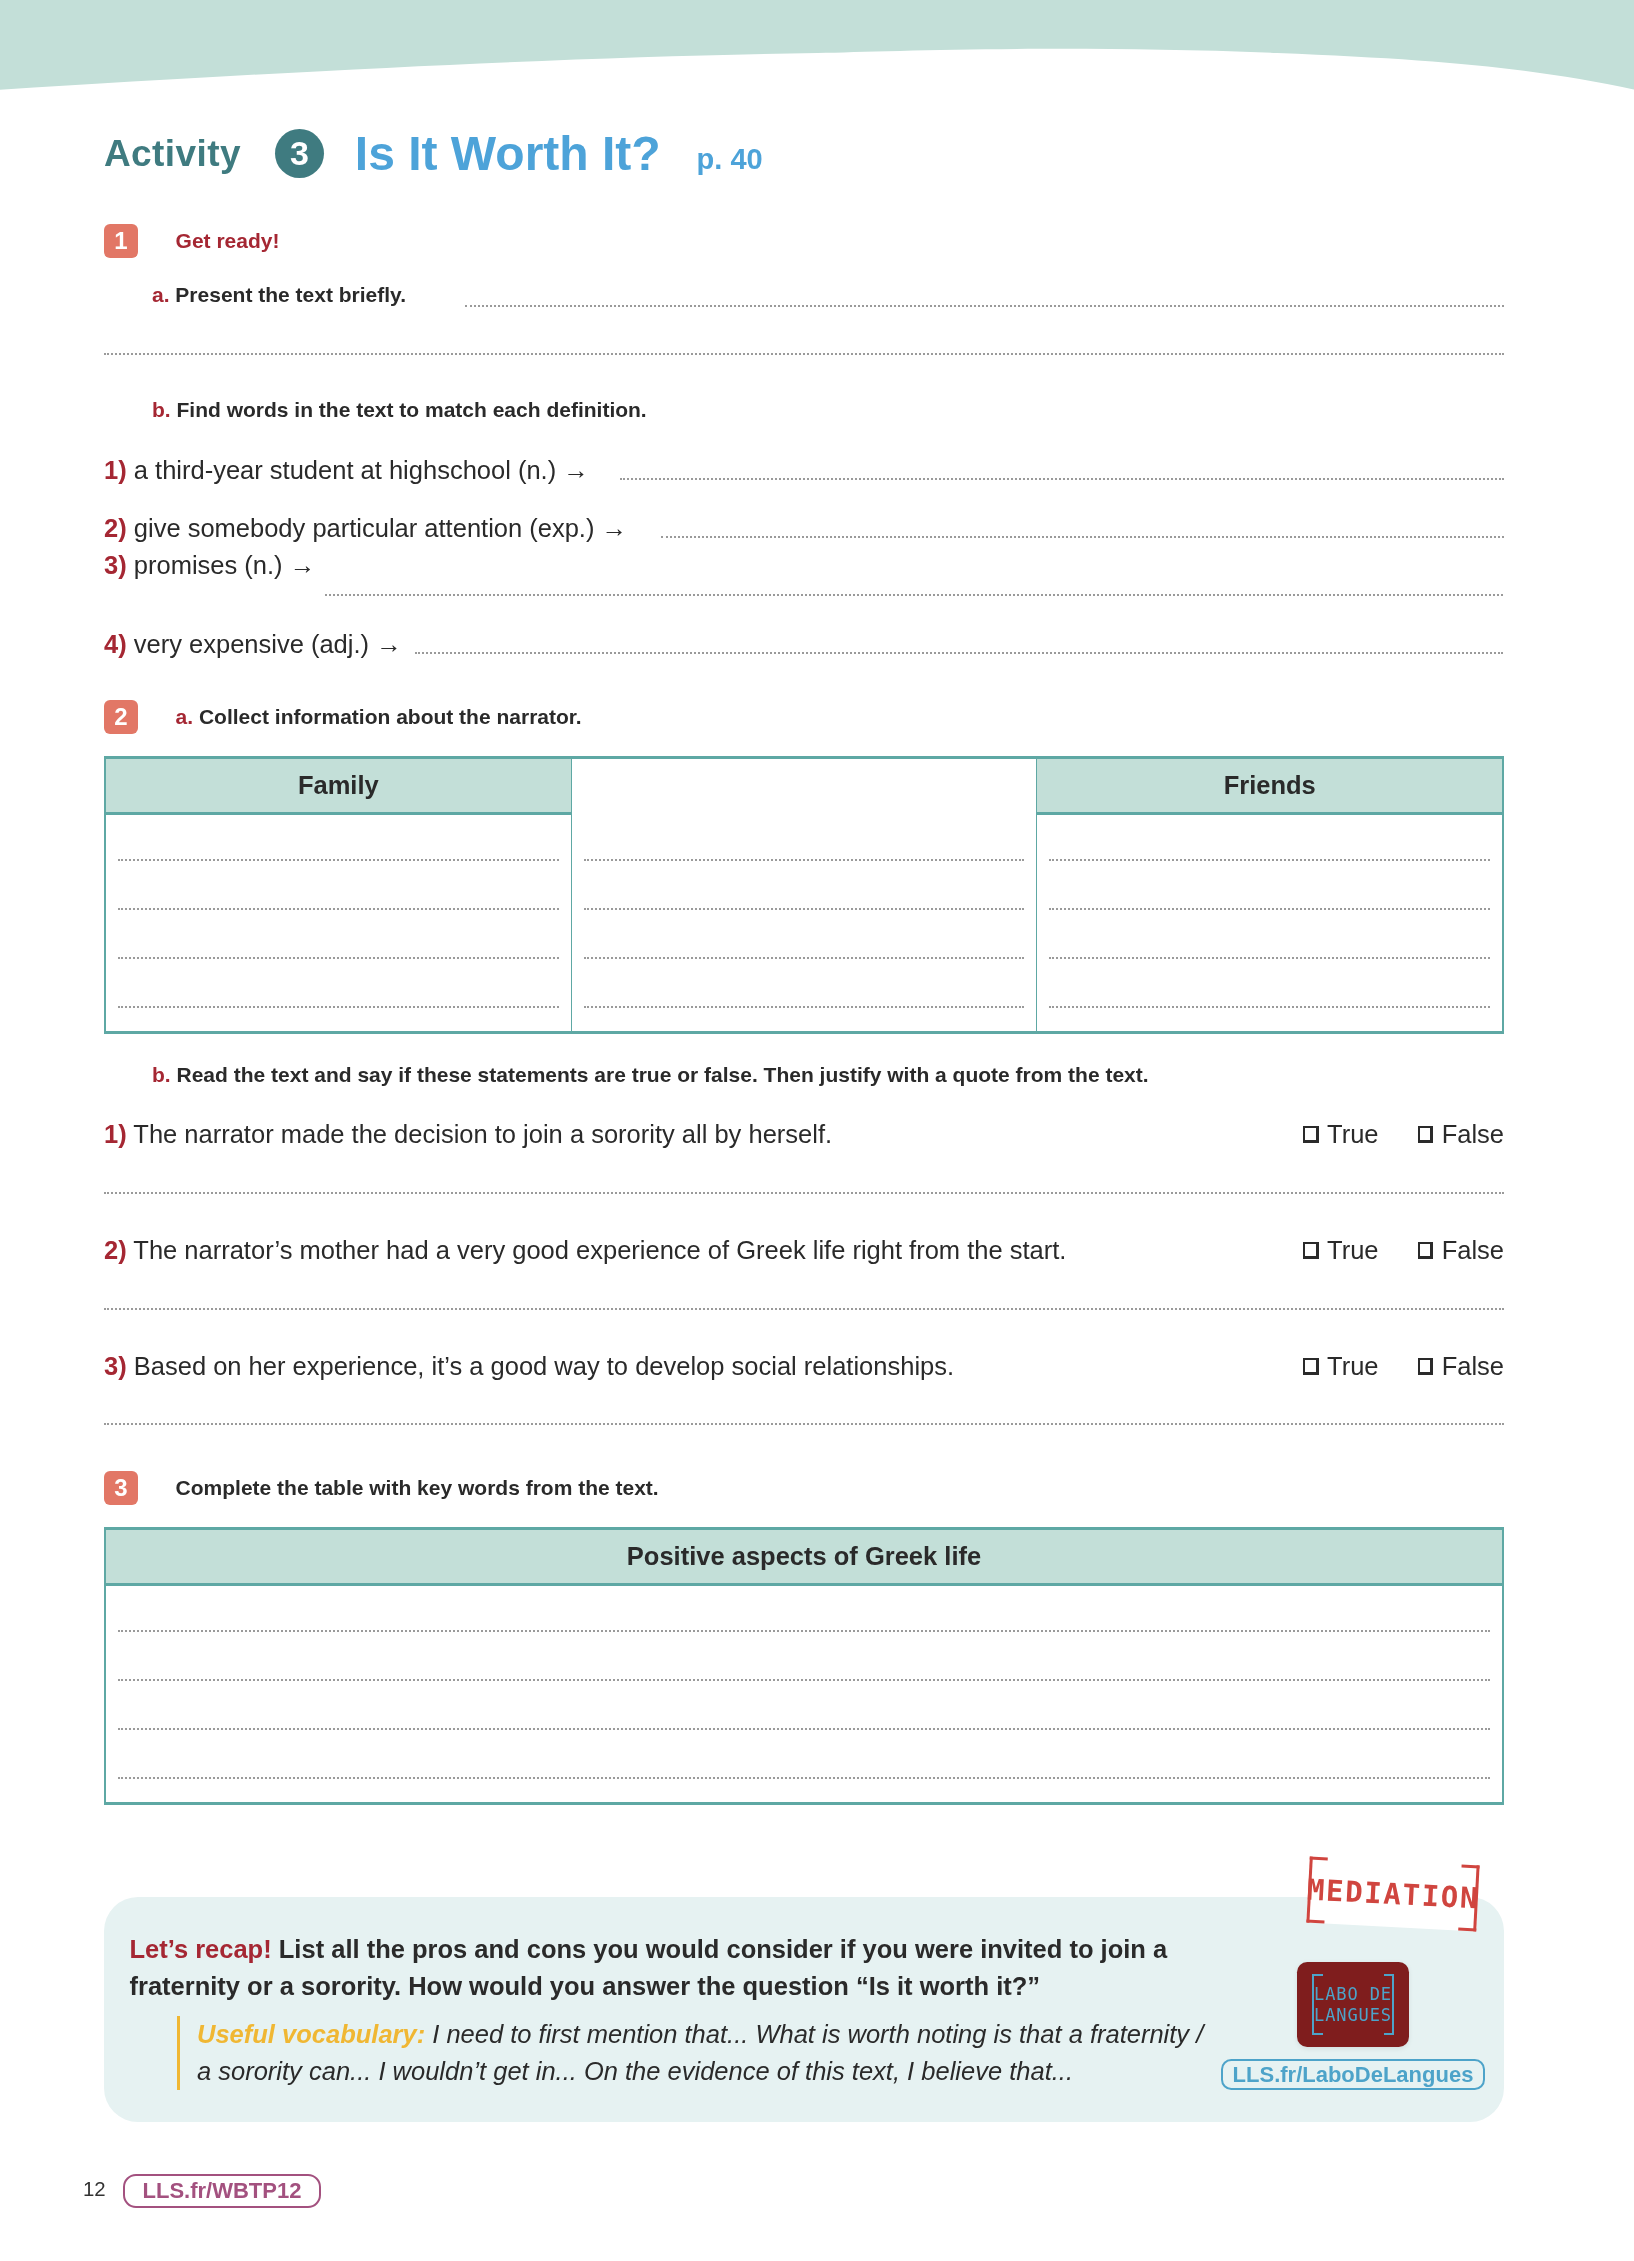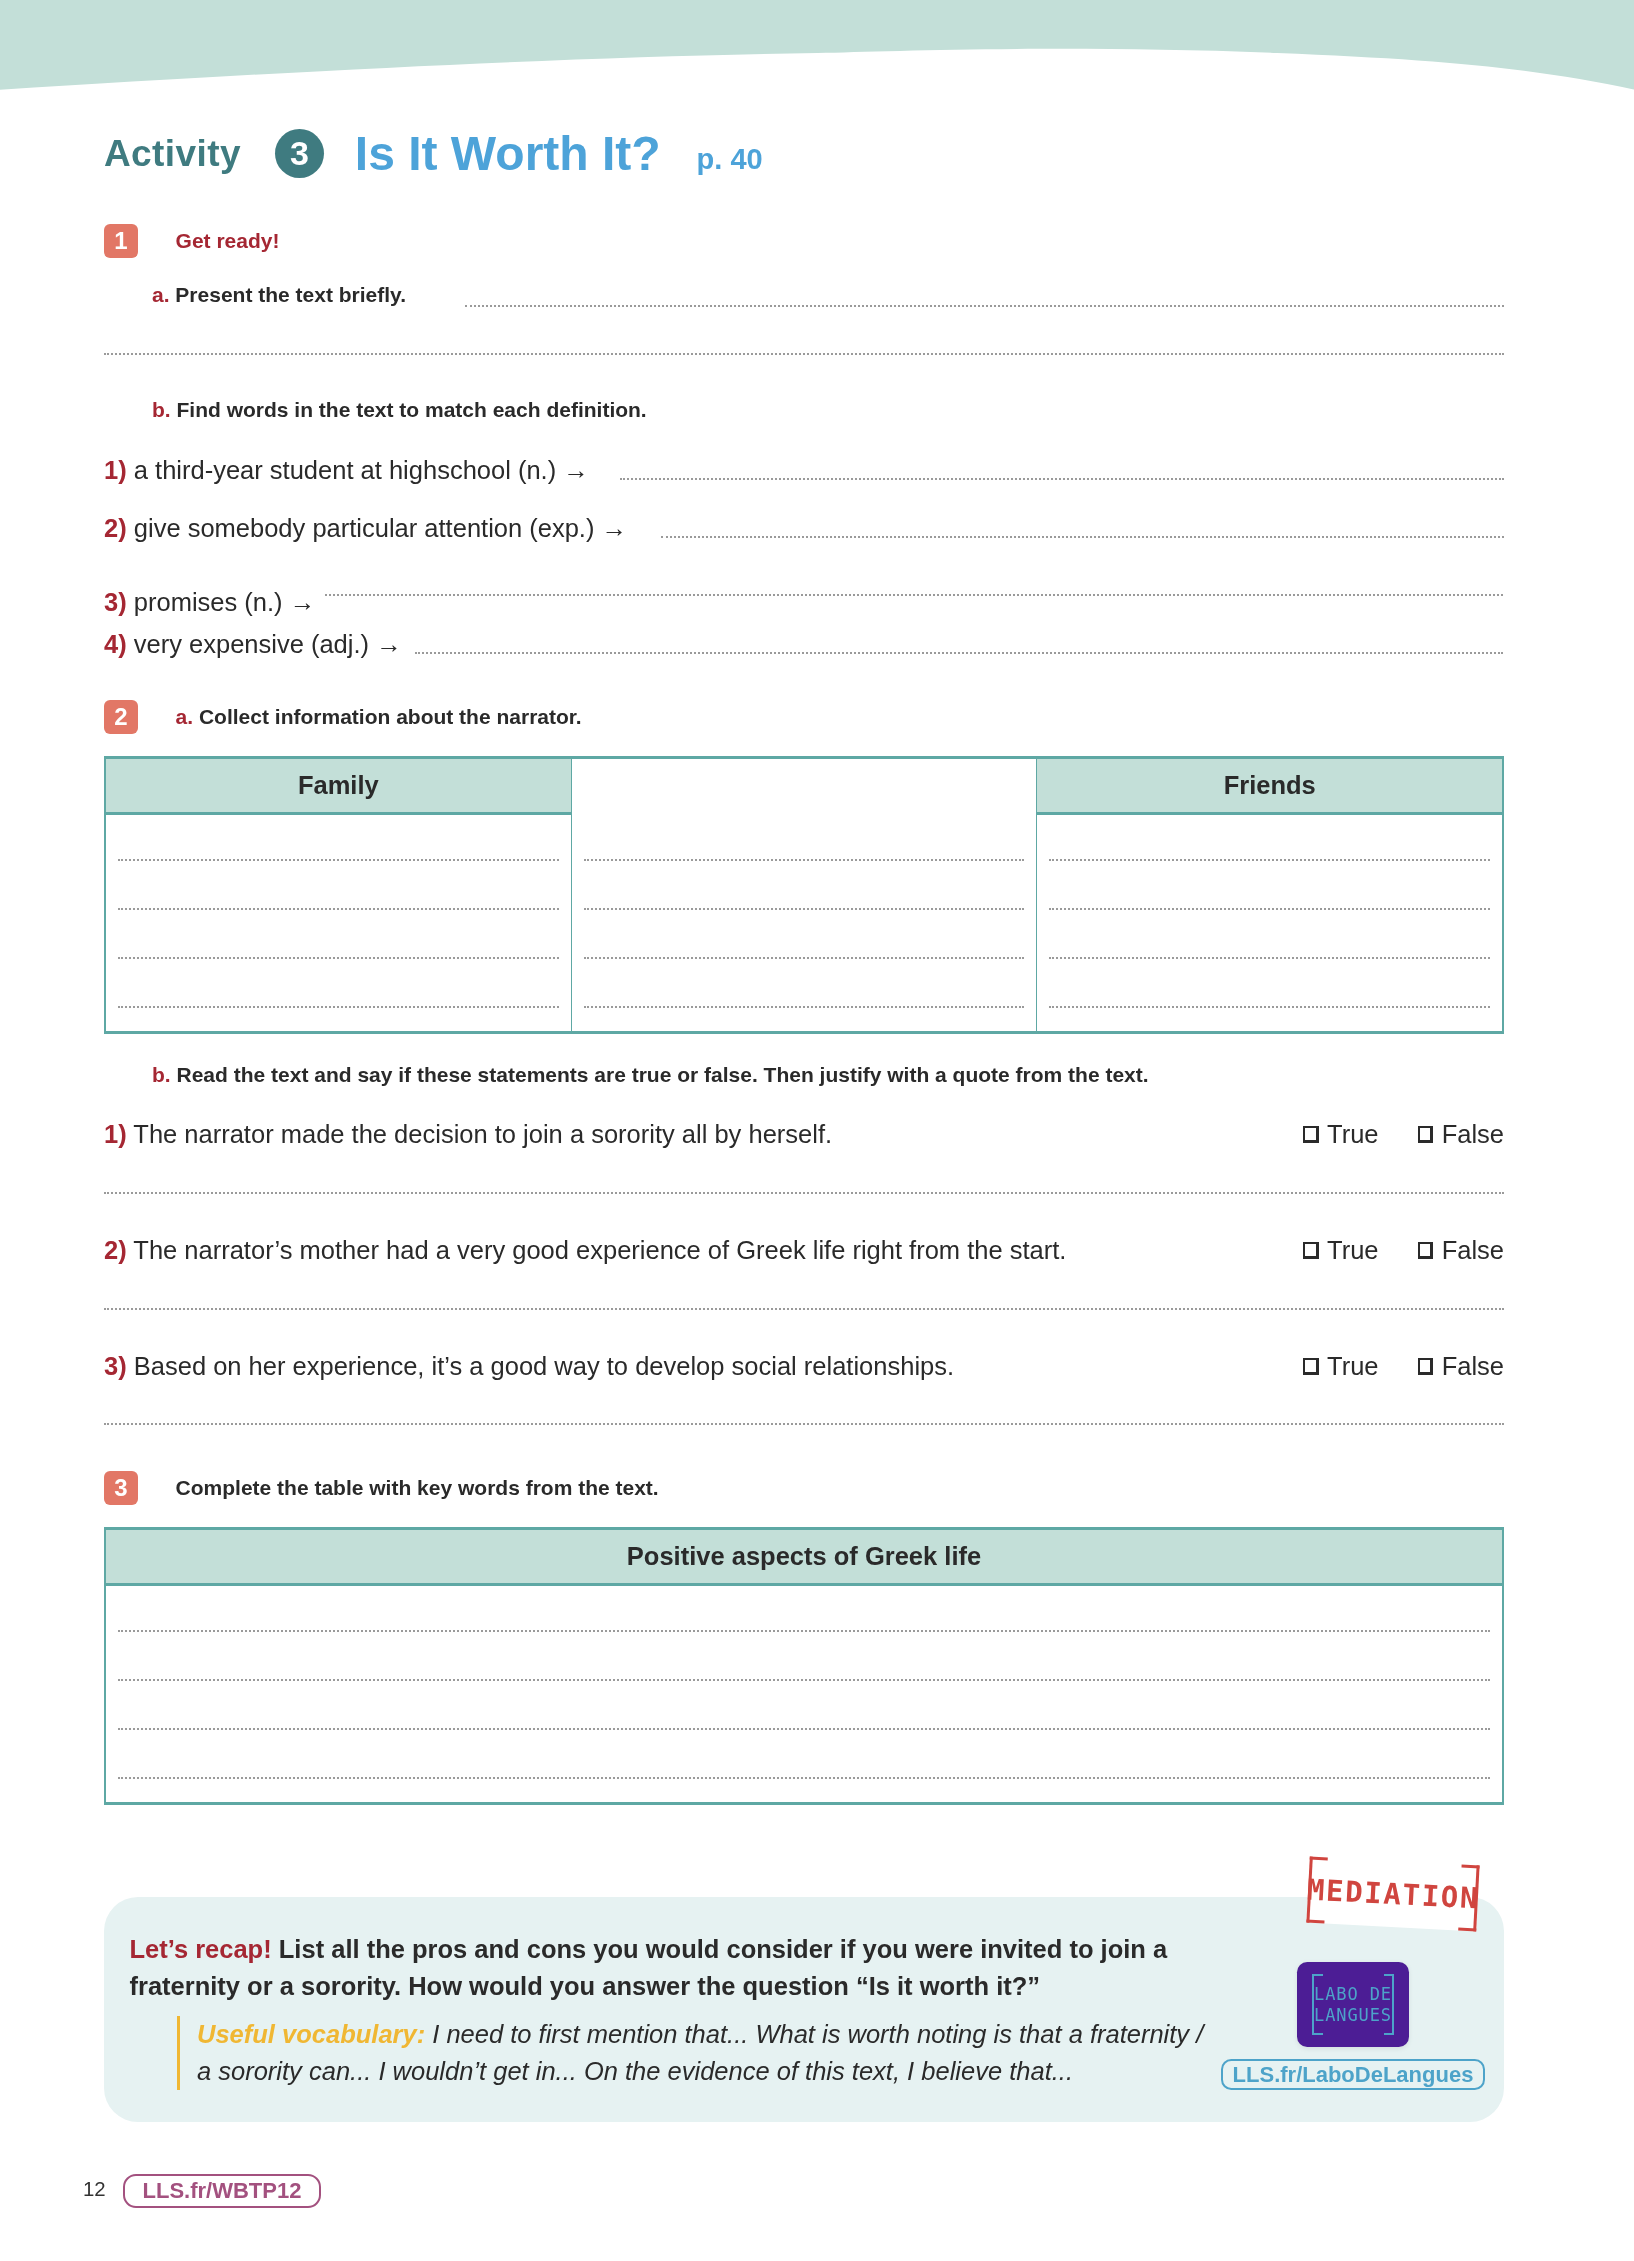--- a/index.html
+++ b/index.html
@@ -68,21 +68,21 @@
     }
     .mediation::before, .mediation::after {
       content: ""; position: absolute; top: 0; bottom: 0; width: 15.3px; border: 3.4px solid #d0453f;
     }
     .mediation::before { left: 0; border-right: none; }
     .mediation::after { right: 0; border-left: none; }
     .mediation-text { font-size: 29px; font-weight: bold; color: #d0453f; letter-spacing: 1.7px; font-family: "DejaVu Sans Mono", monospace; }
 
     .labo-card {
       position: absolute; left: 1297px; top: 1962px; width: 112px; height: 85px;
-      background: #4c1d95; border-radius: 10.2px; box-shadow: 0 1.7px 5.1px rgba(0,0,0,0.08);
+      background: #7f1d1d; border-radius: 10.2px; box-shadow: 0 1.7px 5.1px rgba(0,0,0,0.08);
       display: flex; align-items: center; justify-content: center;
     }
     .labo-inner { position: relative; width: 82px; height: 61px; display: flex; flex-direction: column; align-items: center; justify-content: center; }
     .labo-inner::before, .labo-inner::after { content: ""; position: absolute; top: 0; bottom: 0; width: 8.5px; border: 2.6px solid #4da3c9; }
     .labo-inner::before { left: 0; border-right: none; }
     .labo-inner::after { right: 0; border-left: none; }
     .labo-line { font-size: 17px; line-height: 20.4px; color: #4da3c9; font-family: "DejaVu Sans Mono", monospace; letter-spacing: 0.9px; }
 
     .labo-link {
       position: absolute; left: 1221px; top: 2059px; width: 264px; height: 31px;
@@ -135,21 +135,21 @@
   <span>a third-year student at highschool (n.) →</span>
 </div>
 <div class="answer-line" style="left:620px; width:884px; top:478px;"></div>
 
 <div class="abs body-text" style="left:104px; top:514px;">
   <span class="q-num">2)</span>
   <span>give somebody particular attention (exp.) →</span>
 </div>
 <div class="answer-line" style="left:661px; width:843px; top:536px;"></div>
 
-<div class="abs body-text" style="left:104px; top:588px;">
+<div class="abs body-text" style="left:104px; top:551px;">
   <span class="q-num">3)</span>
   <span>promises (n.) →</span>
 </div>
 <div class="answer-line" style="left:325px; width:1178px; top:594px;"></div>
 
 <div class="abs body-text" style="left:104px; top:630px;">
   <span class="q-num">4)</span>
   <span>very expensive (adj.) →</span>
 </div>
 <div class="answer-line" style="left:415px; width:1088px; top:652px;"></div>

